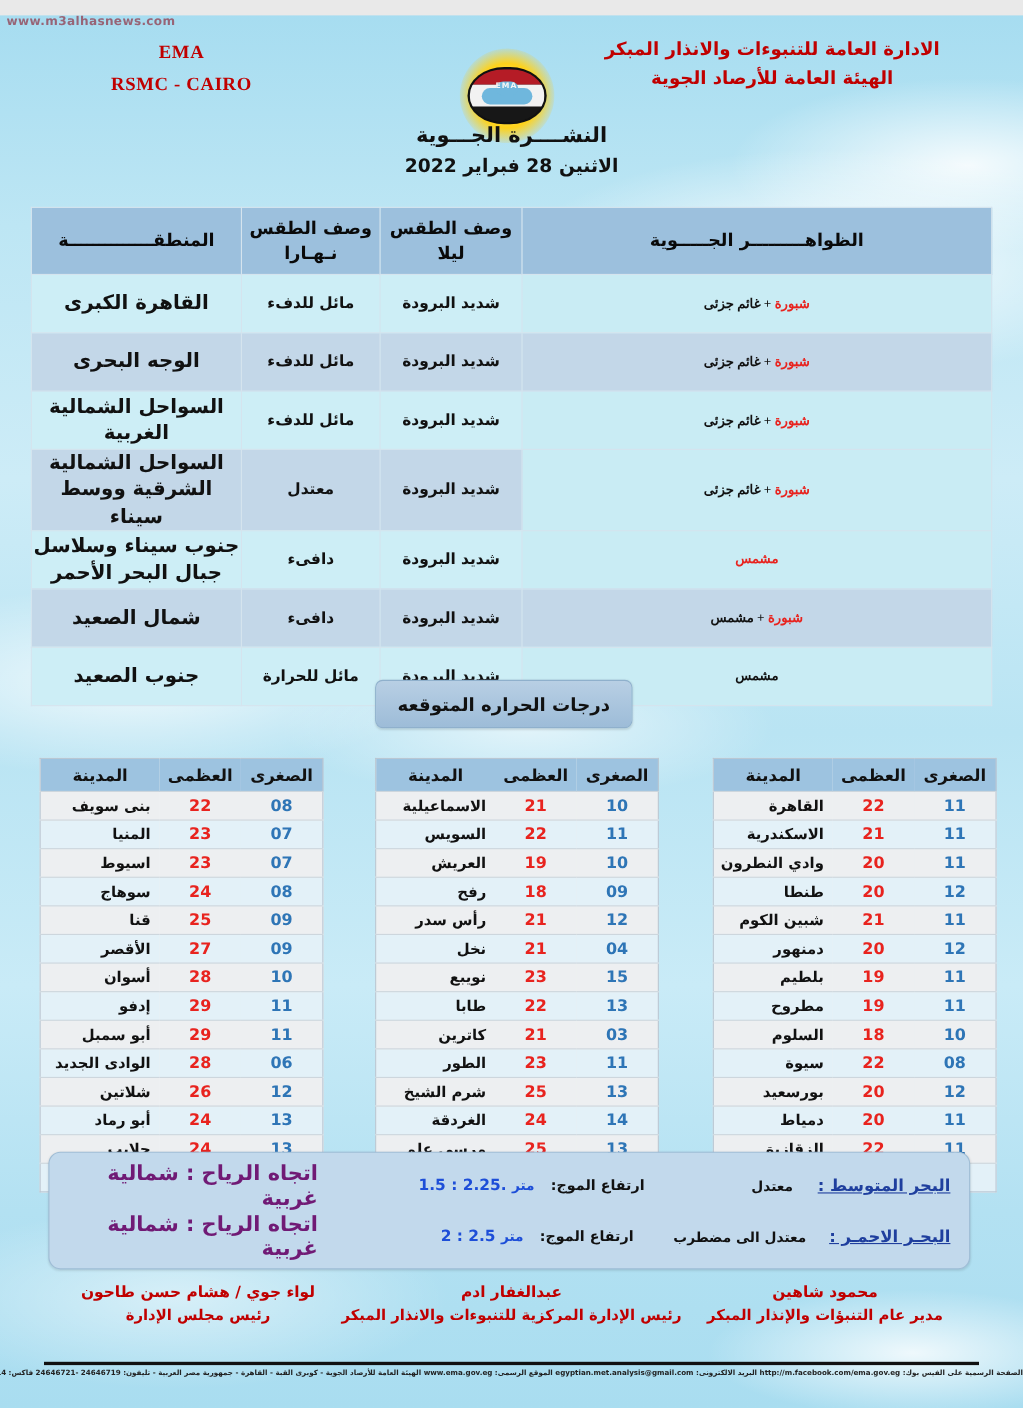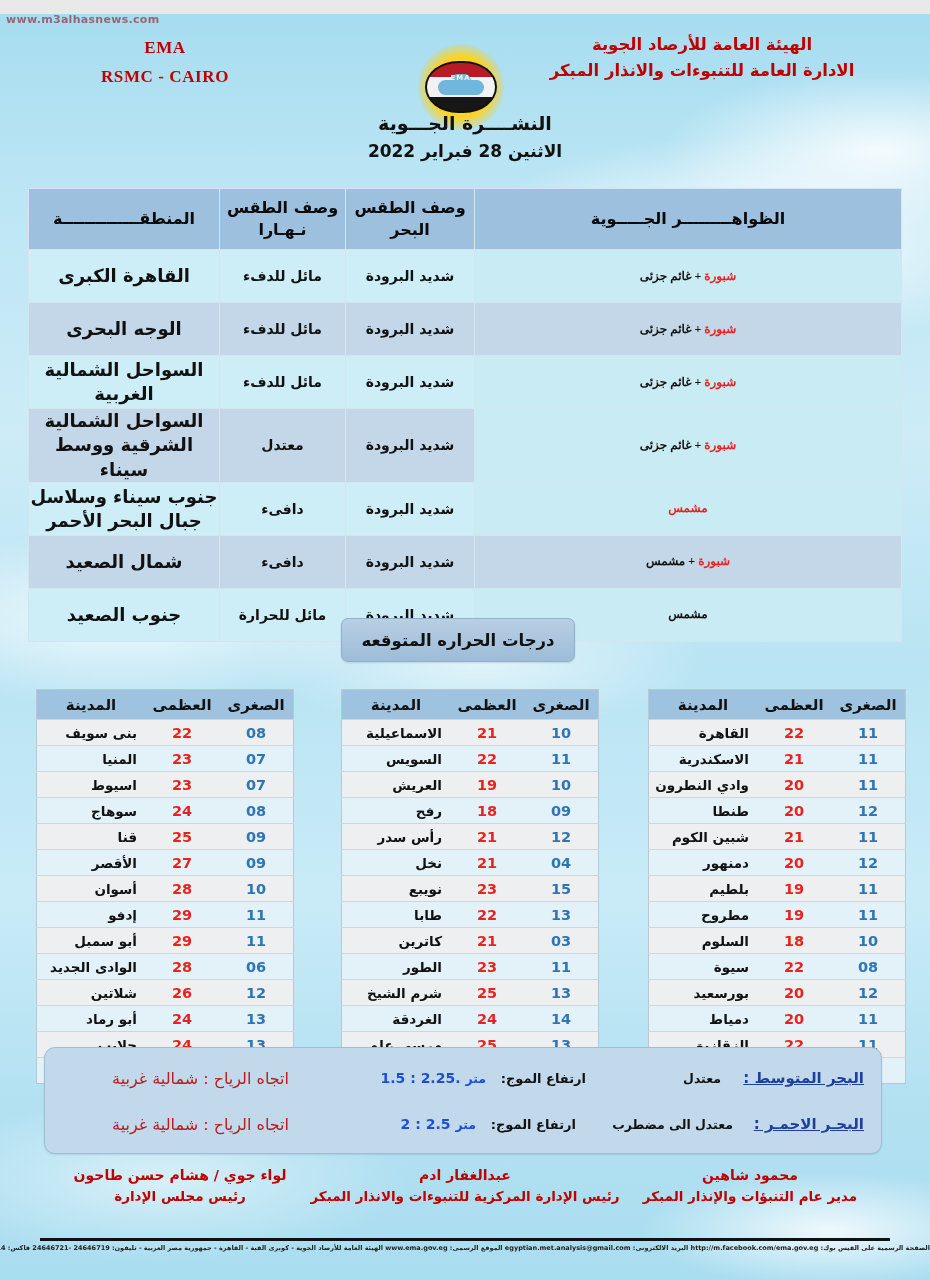--- a/index.html
+++ b/index.html
@@ -114,21 +114,21 @@
   .seabox{position:absolute;top:1047px;right:48px;width:836px;height:105px;
     background:#c2d9ec;border:1px solid #9fbdd6;border-radius:11px;
     box-shadow:0 1px 2px rgba(0,0,0,.10);}
   .searow{position:absolute;left:0;right:0;height:40px;display:flex;align-items:center;}
   .searow.r1{top:10px;} .searow.r2{top:56px;}
   .sea-name{position:absolute;right:17px;font-weight:bold;font-size:15px;color:#1f3f9e;
     text-decoration:underline;}
   .sea-cond{position:absolute;font-weight:bold;font-size:12.5px;color:#111;}
   .sea-wavelbl{position:absolute;font-weight:bold;font-size:13px;color:#111;}
   .sea-waveval{position:absolute;font-weight:bold;font-size:14px;color:#1d4ed8;direction:ltr;}
-  .sea-wind{position:absolute;font-weight:normal;font-size:16px;color:#b91c1c;}
+  .sea-wind{position:absolute;font-weight:bold;font-size:19px;color:#701a75;}
   .r1 .sea-cond{right:160px;} .r1 .sea-wavelbl{right:295px;}
   .r1 .sea-waveval{right:395px;} .r1 .sea-wind{right:592px;}
   .r2 .sea-cond{right:148px;} .r2 .sea-wavelbl{right:305px;}
   .r2 .sea-waveval{right:405px;} .r2 .sea-wind{right:592px;}
 
   
   .sigs{position:absolute;top:1165px;width:930px;height:62px;}
   .sig{position:absolute;text-align:center;color:#c00000;font-weight:bold;line-height:1.5;}
   .sig .n{font-size:14px;} .sig .r{font-size:13.5px;}
   #sig-0{right:30px;width:300px;}
@@ -142,22 +142,22 @@
 <body>
 
 <div id="sky"></div>
 <div id="topbar"></div>
 <div id="watermark">www.m3alhasnews.com</div>
 
 <div id="page">
 
   <div class="hdr">
     <div class="hdr-right">
+      <div>الادارة العامة للتنبوءات والانذار المبكر</div>
       <div>الهيئة العامة للأرصاد الجوية</div>
-      <div>الادارة العامة للتنبوءات والانذار المبكر</div>
     </div>
 
     <div class="logo">
       <div class="rays"></div>
       <div class="ray" style="transform:rotate(0deg)"></div>
       <div class="ray" style="transform:rotate(22.5deg)"></div>
       <div class="ray" style="transform:rotate(45deg)"></div>
       <div class="ray" style="transform:rotate(67.5deg)"></div>
       <div class="ray" style="transform:rotate(90deg)"></div>
       <div class="ray" style="transform:rotate(112.5deg)"></div>
@@ -182,21 +182,21 @@
     <div class="t1">النشــــرة الجـــوية</div>
     <div class="t2">الاثنين 28 فبراير 2022</div>
   </div>
 
   <table class="mtable">
     <thead>
       <tr>
         <th class="c-phen">الظواهـــــــــر الجـــــوية</th>
         <th class="c-night">
           <div>وصف الطقس</div>
-          <div>البحر</div>
+          <div>ليلا</div>
         </th>
         <th class="c-day">
           <div>وصف الطقس</div>
           <div>نـهـارا</div>
         </th>
         <th class="c-region">المنطقــــــــــــــة</th>
       </tr>
     </thead>
     <tbody id="mtbody">
         <tr class="even">

